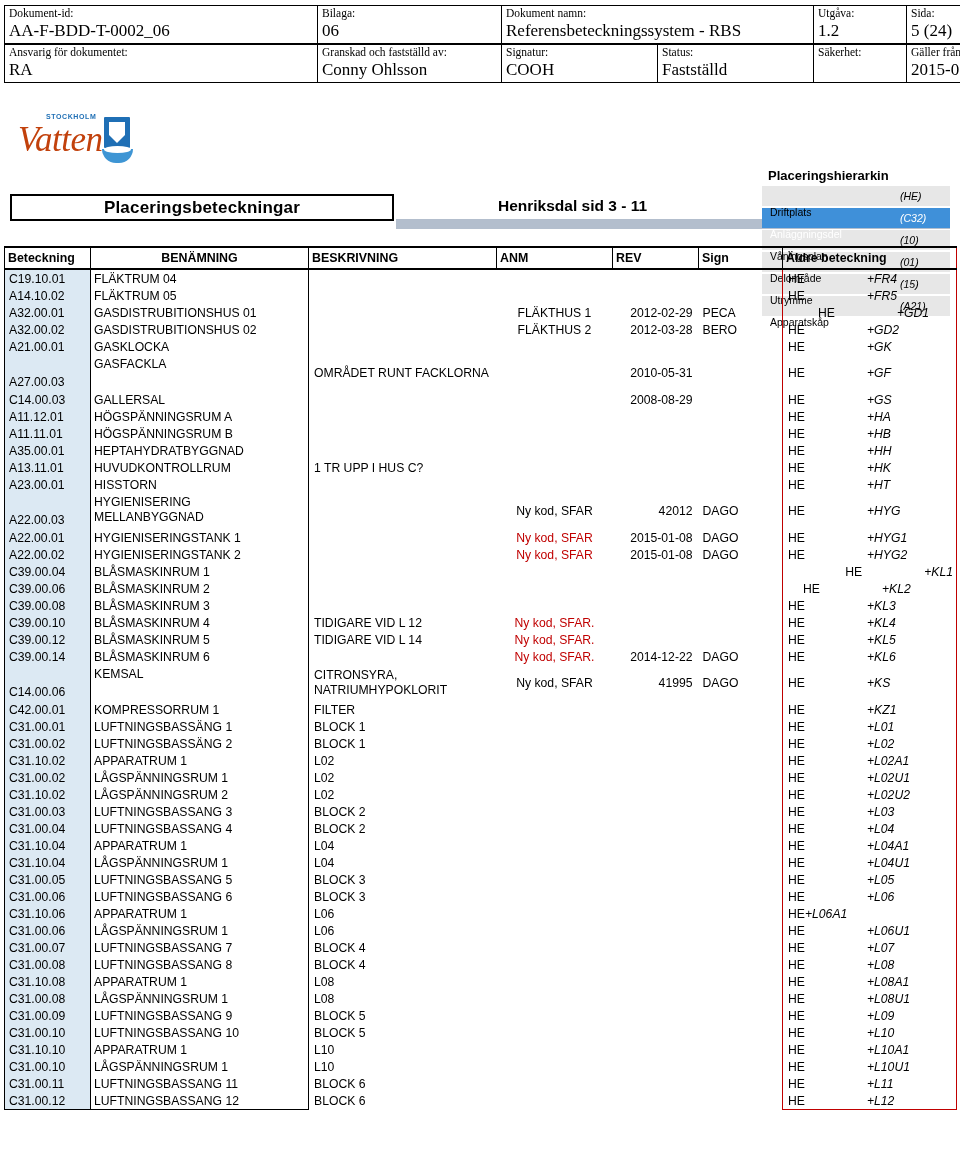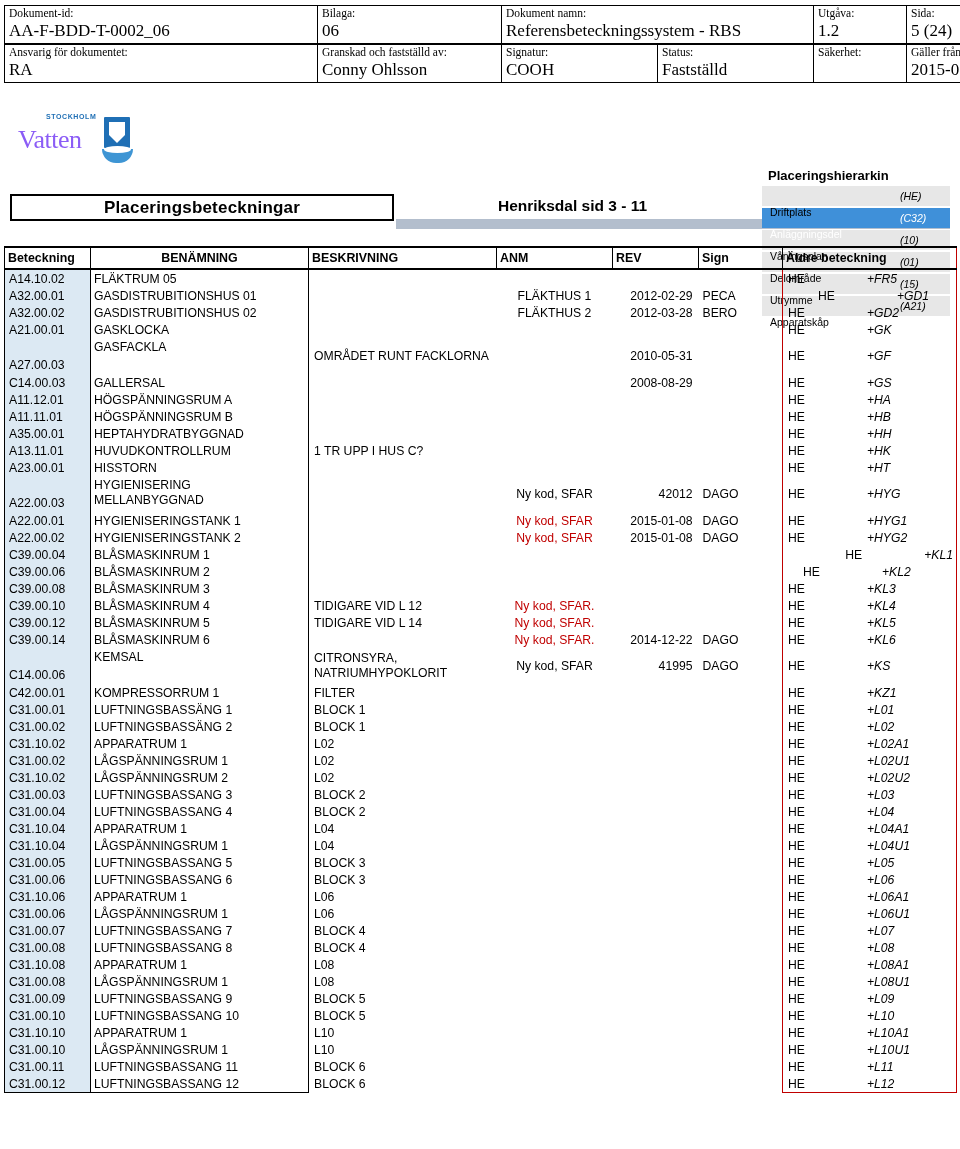--- a/index.html
+++ b/index.html
@@ -51,23 +51,24 @@
   }
   .logo {
     position: absolute;
     left: 18px;
     top: 26px;
     width: 132px;
     height: 62px;
   }
   .logo-word {
     font-family: "Liberation Serif", serif;
-    font-size: 26px;
+    font-style: italic;
+    font-size: 35px;
     font-weight: 400;
-    color: #8b5cf6;
+    color: #c2410c;
     letter-spacing: -0.5px;
     line-height: 33px;
     position: absolute;
     left: 0;
     top: 14px;
   }
   .logo-super {
     position: absolute;
     left: 28px;
     top: 4px;
@@ -382,20 +383,29 @@
       <th class="ctr">BENÄMNING</th>
       <th>BESKRIVNING</th>
       <th>ANM</th>
       <th>REV</th>
       <th>Sign</th>
       <th class="old-head" colspan="1">Äldre beteckning</th>
     </tr>
   </thead>
   <tbody id="grid-body">
       <tr>
+        <td class="bet">C19.10.01</td>
+        <td class="ben">FLÄKTRUM 04</td>
+        <td class="besk"></td>
+        <td class="anm"></td>
+        <td class="rev"></td>
+        <td class="sign"></td>
+        <td class="oldhe" style="border-right: 1px solid rgb(192, 0, 0);"><span>HE</span><span style="font-style: italic; display: inline-block; margin-left: 62px;">+FR4</span></td>
+      </tr>
+      <tr>
         <td class="bet">A14.10.02</td>
         <td class="ben">FLÄKTRUM 05</td>
         <td class="besk"></td>
         <td class="anm"></td>
         <td class="rev"></td>
         <td class="sign"></td>
         <td class="oldhe" style="border-right: 1px solid rgb(192, 0, 0);"><span>HE</span><span style="font-style: italic; display: inline-block; margin-left: 62px;">+FR5</span></td>
       </tr>
       <tr>
         <td class="bet">A32.00.01</td>
@@ -687,21 +697,21 @@
         <td class="sign"></td>
         <td class="oldhe" style="border-right: 1px solid rgb(192, 0, 0);"><span>HE</span><span style="font-style: italic; display: inline-block; margin-left: 62px;">+L06</span></td>
       </tr>
       <tr>
         <td class="bet">C31.10.06</td>
         <td class="ben">APPARATRUM 1</td>
         <td class="besk">L06</td>
         <td class="anm"></td>
         <td class="rev"></td>
         <td class="sign"></td>
-        <td class="oldhe" style="border-right: 1px solid rgb(192, 0, 0);"><span>HE</span><span style="font-style: italic; display: inline-block; margin-left: 62px;">+L06A1</span></td>
+        <td class="oldhe" style="border-right: 1px solid rgb(192, 0, 0);"><span>HE</span><span style="font-style: italic; display: inline-block; ">+L06A1</span></td>
       </tr>
       <tr>
         <td class="bet">C31.00.06</td>
         <td class="ben">LÅGSPÄNNINGSRUM 1</td>
         <td class="besk">L06</td>
         <td class="anm"></td>
         <td class="rev"></td>
         <td class="sign"></td>
         <td class="oldhe" style="border-right: 1px solid rgb(192, 0, 0);"><span>HE</span><span style="font-style: italic; display: inline-block; margin-left: 62px;">+L06U1</span></td>
       </tr>

